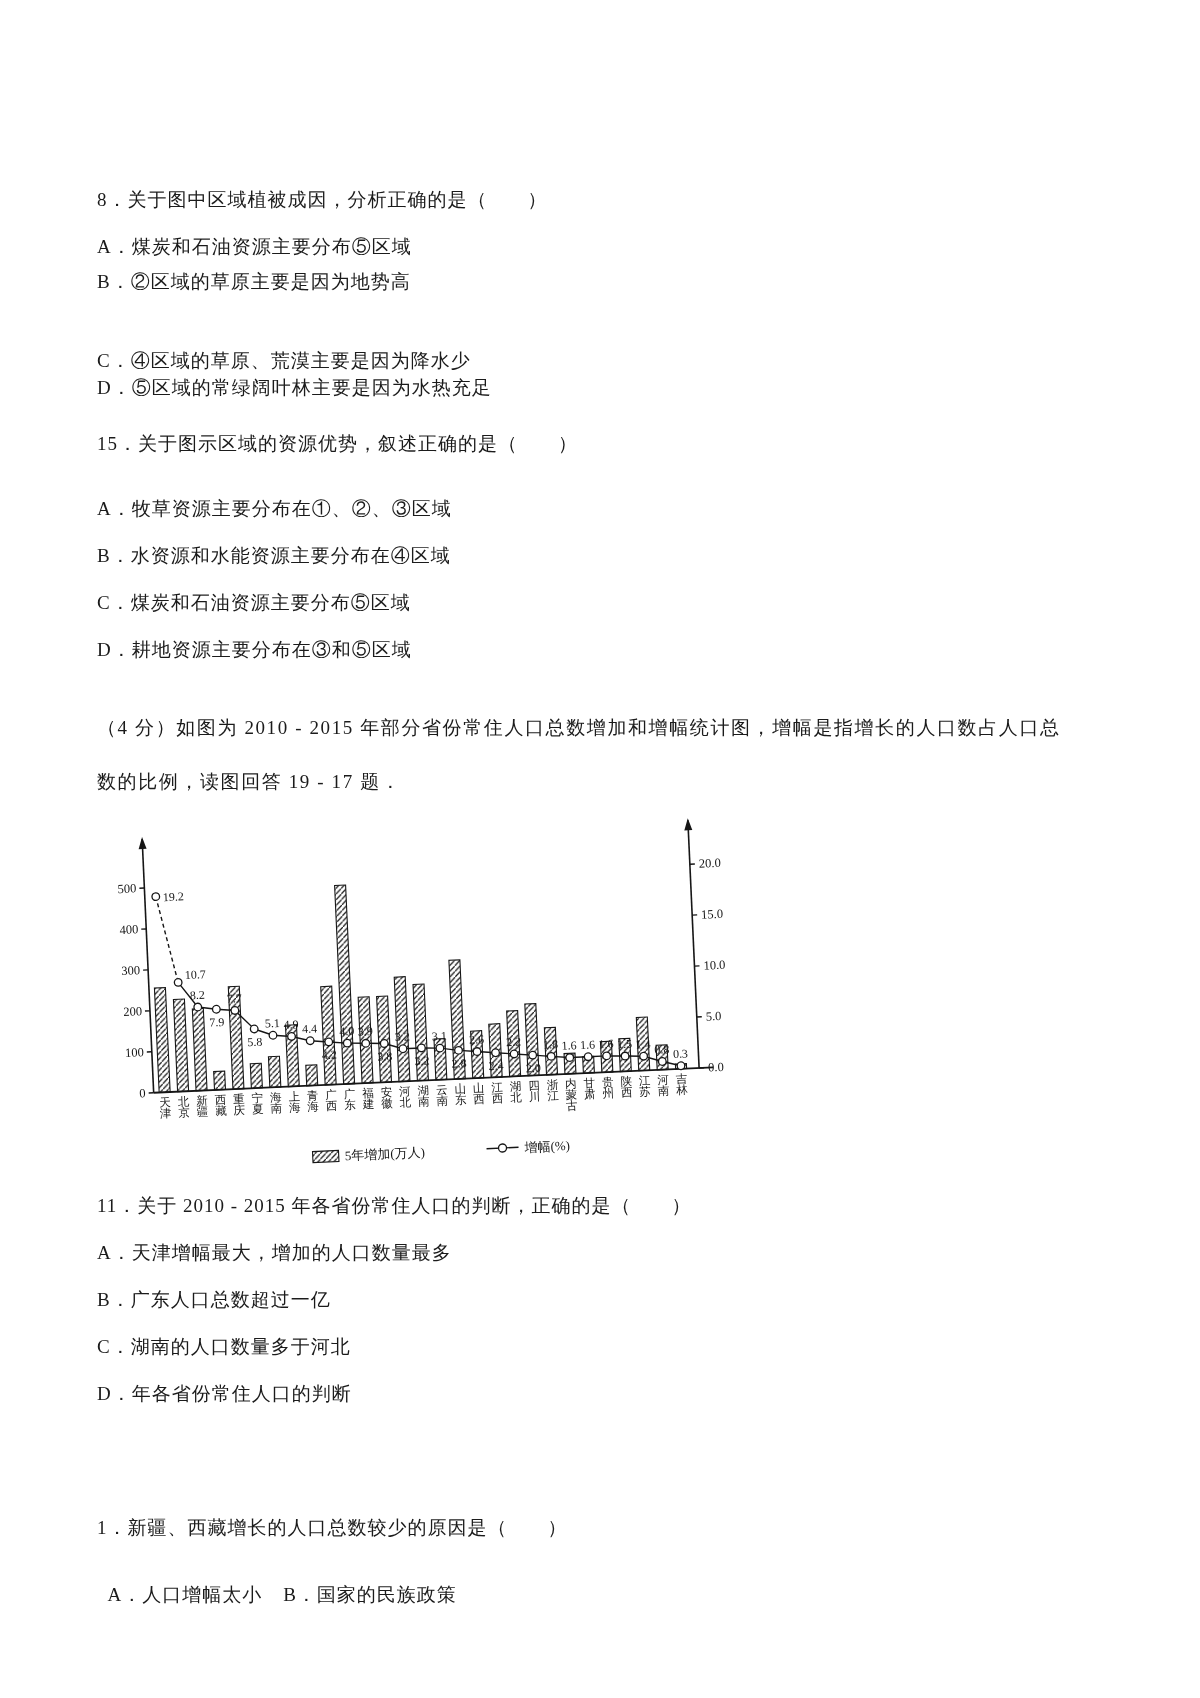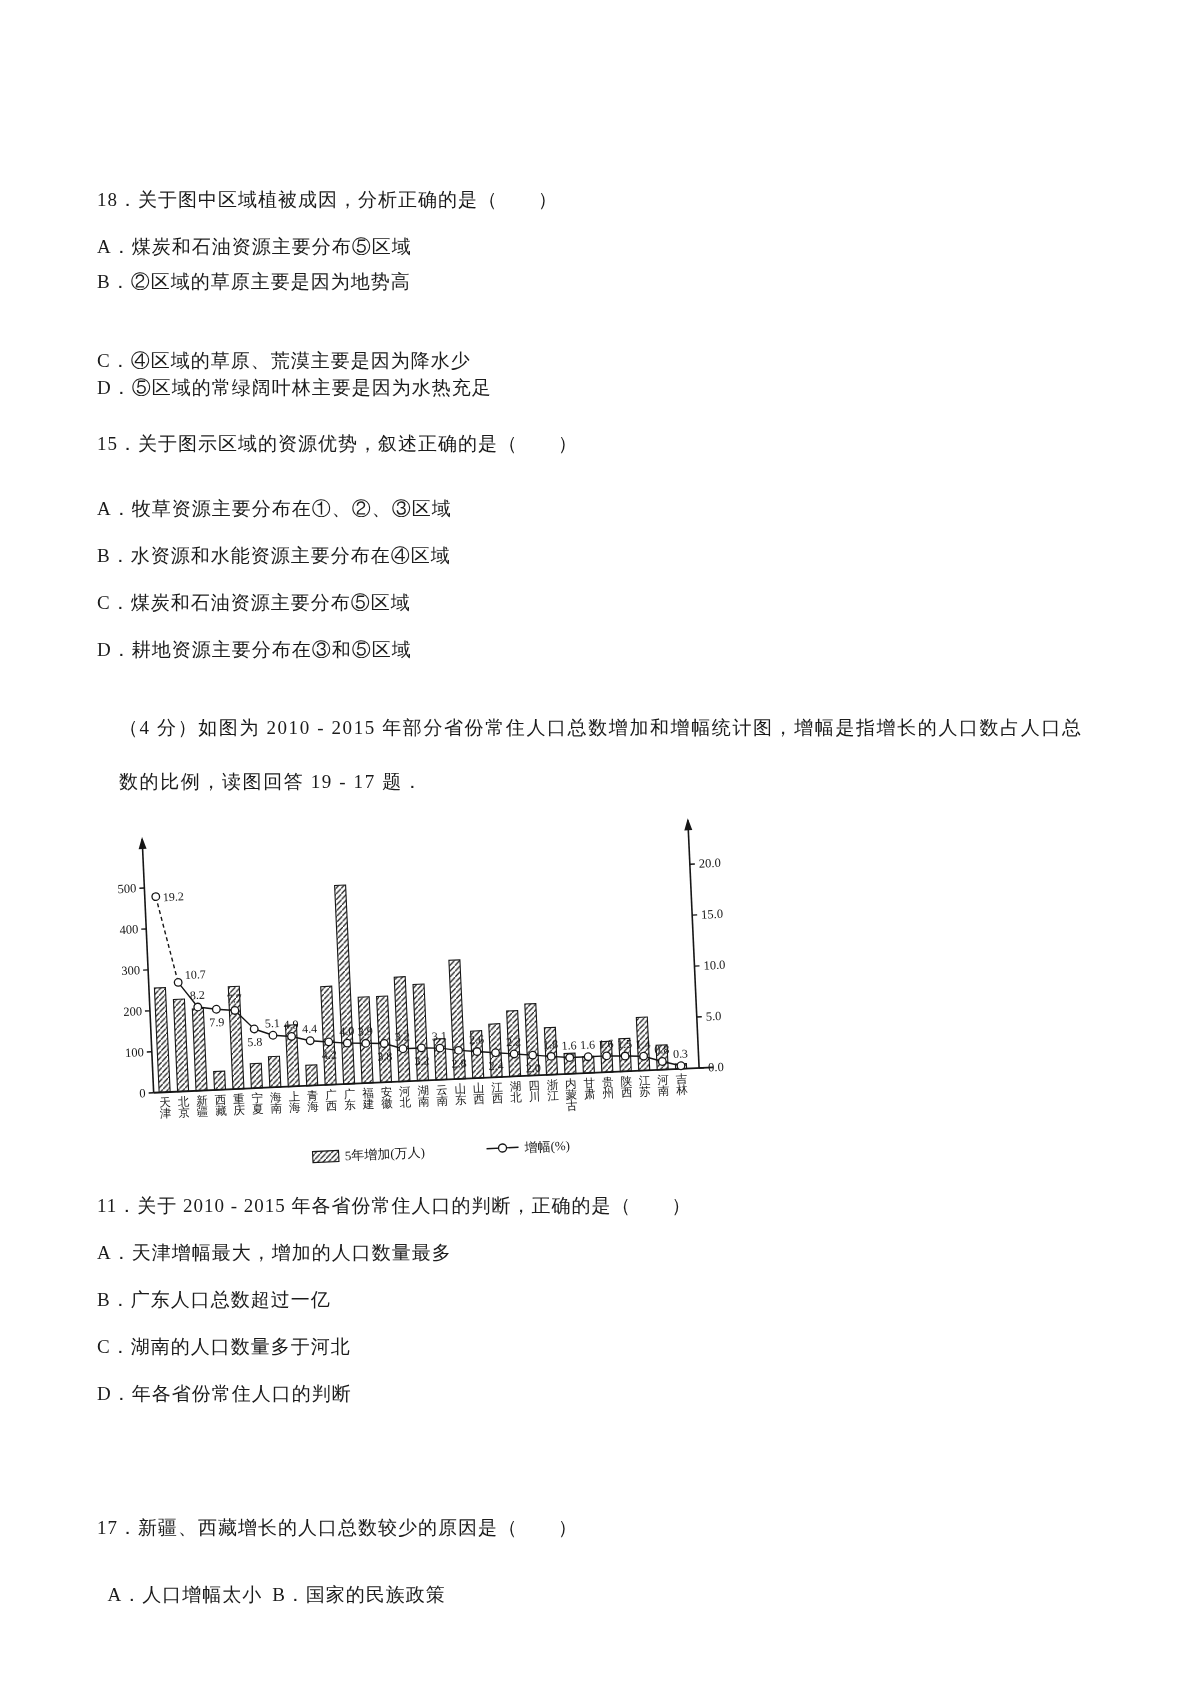--- a/index.html
+++ b/index.html
@@ -5,32 +5,32 @@
   html,body{margin:0;padding:0;}
   body{
     width:1200px;height:1698px;position:relative;background:#ffffff;
     font-family:"Liberation Serif","DejaVu Serif",serif;color:#1b1b1b;
     overflow:hidden;
   }
   .line{
     position:absolute;left:97px;font-size:19px;letter-spacing:1px;
     white-space:pre;color:#1b1b1b;
   }
-  .para{letter-spacing:1.6px;margin-left:22px;}
-  .opt-b{margin-left:10px;}
+  .para{letter-spacing:1.6px;}
+  .opt-b{margin-left:21px;}
   .chart-wrap{
     position:absolute;left:88px;top:780px;width:690px;height:410px;
     transform:rotate(-2.6deg);transform-origin:50% 55%;
   }
   svg text{font-family:"Liberation Serif","DejaVu Serif",serif;}
 </style>
 </head>
 <body>
 
-<div class="line" style="top:187px">18．关于图中区域植被成因，分析正确的是（　　）</div>
+<div class="line" style="top:187px">8．关于图中区域植被成因，分析正确的是（　　）</div>
 <div class="line" style="top:234px">A．煤炭和石油资源主要分布⑤区域</div>
 <div class="line" style="top:269px">B．②区域的草原主要是因为地势高</div>
 <div class="line" style="top:348px">C．④区域的草原、荒漠主要是因为降水少</div>
 <div class="line" style="top:375px">D．⑤区域的常绿阔叶林主要是因为水热充足</div>
 
 <div class="line" style="top:431px">15．关于图示区域的资源优势，叙述正确的是（　　）</div>
 <div class="line" style="top:496px">A．牧草资源主要分布在①、②、③区域</div>
 <div class="line" style="top:543px">B．水资源和水能资源主要分布在④区域</div>
 <div class="line" style="top:590px">C．煤炭和石油资源主要分布⑤区域</div>
 <div class="line" style="top:637px">D．耕地资源主要分布在③和⑤区域</div>
@@ -205,16 +205,16 @@
         <text x="430" y="376" font-size="13" fill="#161616">增幅(%)</text>
       </g>
     </svg></div>
 
 <div class="line" style="top:1193px">11．关于 2010 - 2015 年各省份常住人口的判断，正确的是（　　）</div>
 <div class="line" style="top:1240px">A．天津增幅最大，增加的人口数量最多</div>
 <div class="line" style="top:1287px">B．广东人口总数超过一亿</div>
 <div class="line" style="top:1334px">C．湖南的人口数量多于河北</div>
 <div class="line" style="top:1381px">D．年各省份常住人口的判断</div>
 
-<div class="line" style="top:1515px">17．新疆、西藏增长的人口总数较少的原因是（　　）</div>
+<div class="line" style="top:1515px">1．新疆、西藏增长的人口总数较少的原因是（　　）</div>
 <div class="line" style="top:1560px">
   <span>A．人口增幅太小</span><span class="opt-b">B．国家的民族政策</span>
 </div>
 
 </body></html>

